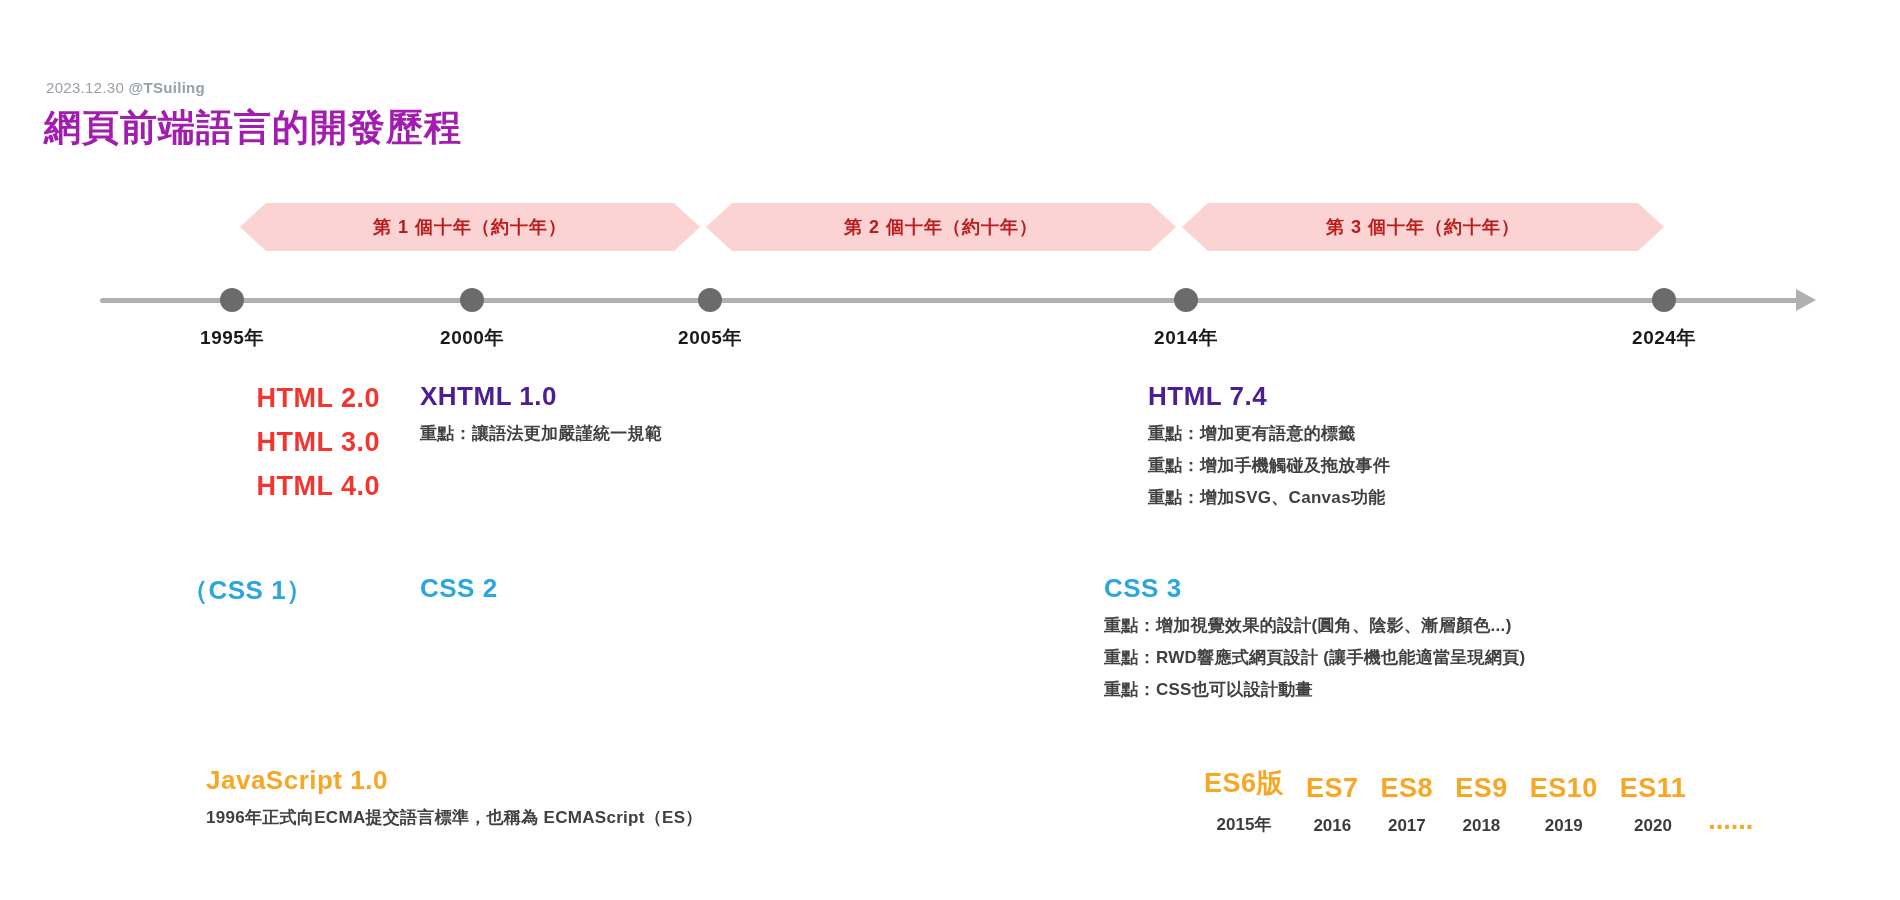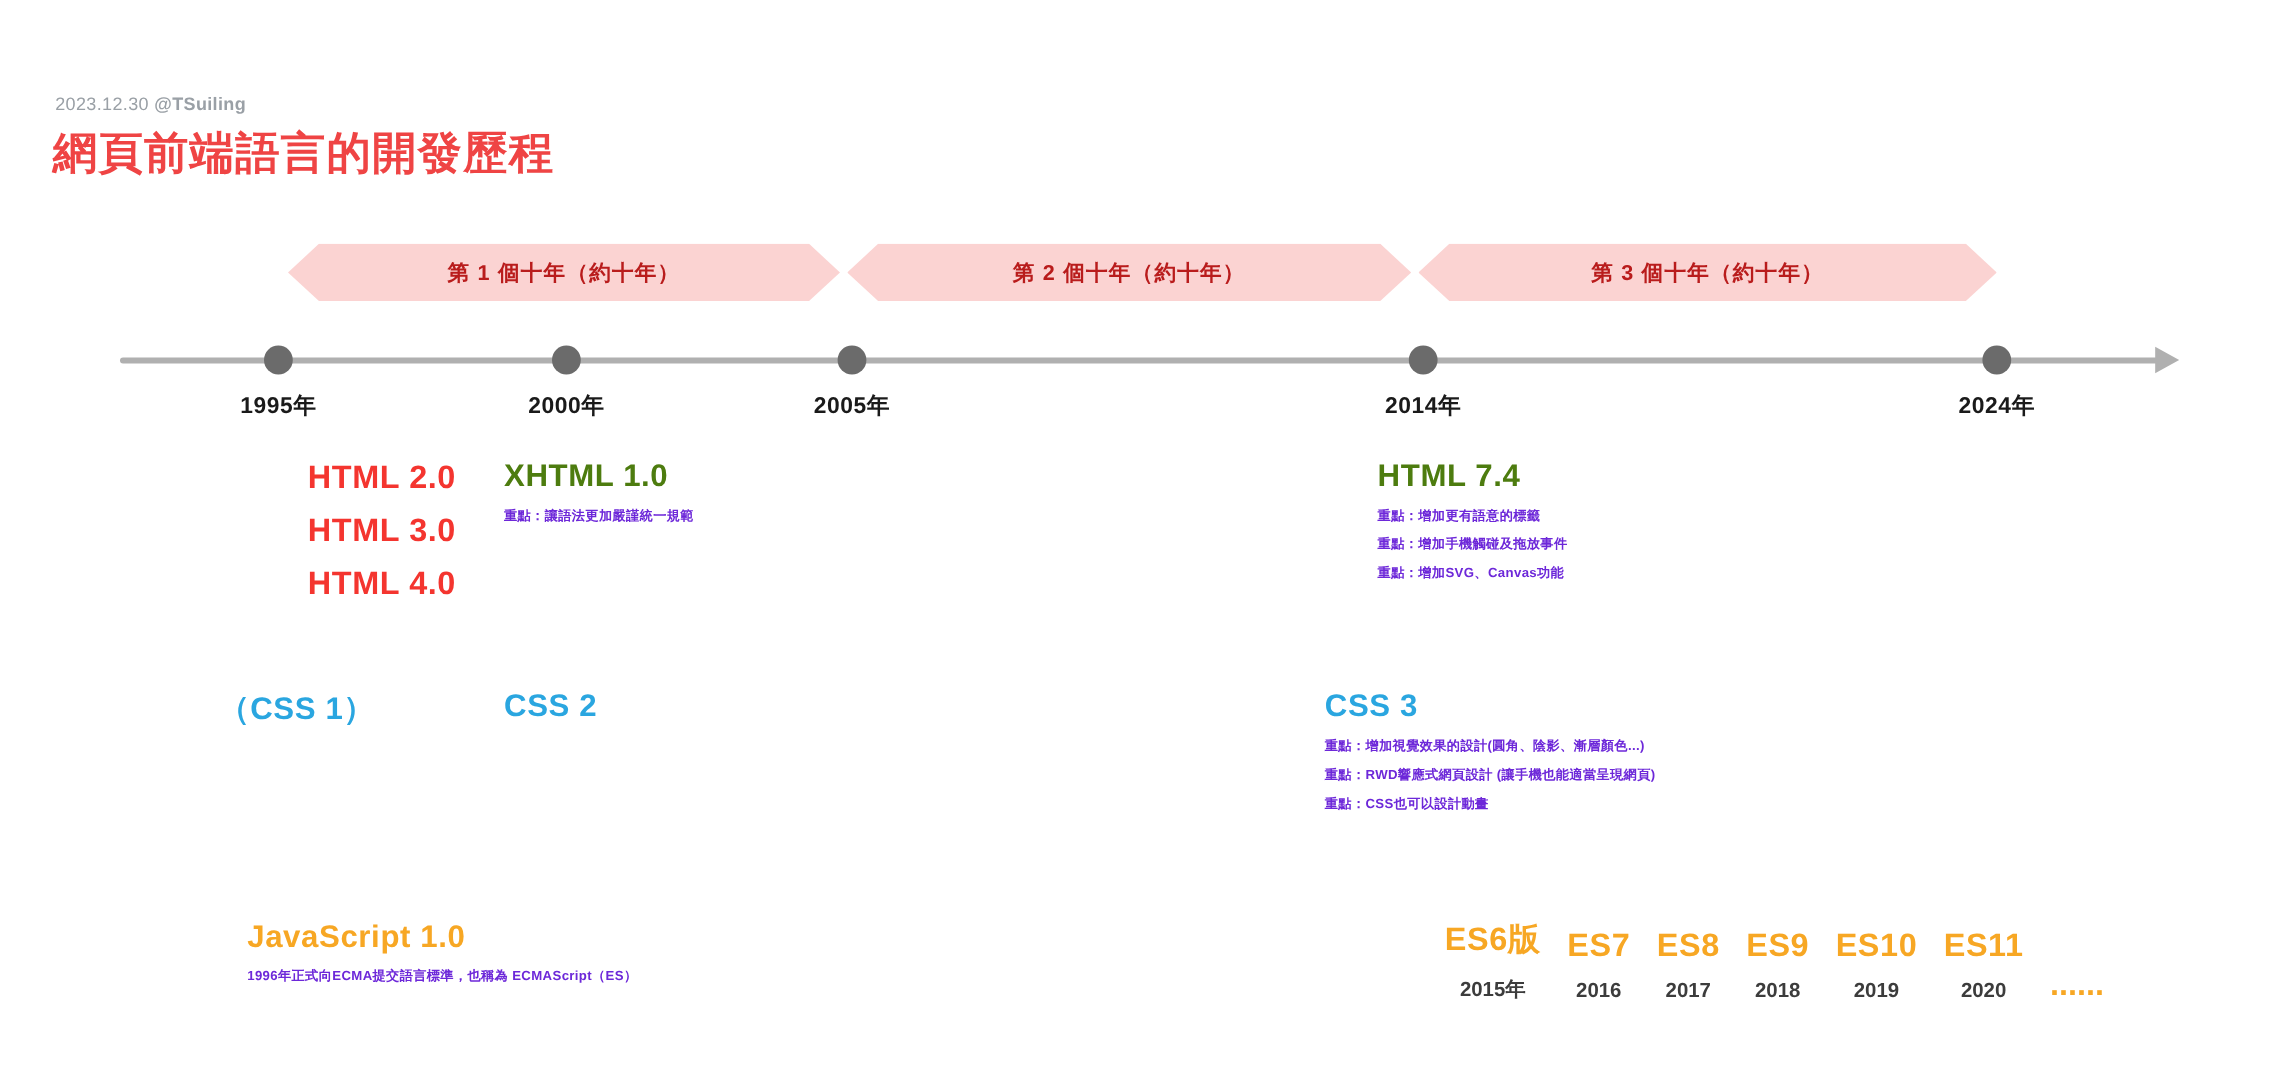--- a/index.html
+++ b/index.html
@@ -26,21 +26,21 @@
     color: #9aa0a6;
     letter-spacing: .3px;
     white-space: nowrap;
   }
   .meta .handle { font-weight: bold; color: #9aa0a6; }
   .title {
     position: absolute;
     left: 44px; top: 60px;
     font-size: 37px;
     font-weight: bold;
-    color: #ef4444;
+    color: #a21caf;
     letter-spacing: 1px;
     white-space: nowrap;
   }
 
   
   .decade {
     position: absolute;
     height: 48px;
     color: #b91c1c;
     font-size: 18px;
@@ -100,28 +100,28 @@
   
   .entry { position: absolute; }
   .entry h3 {
     margin: 0 0 10px 0;
     font-size: 26px;
     font-weight: bold;
     letter-spacing: .5px;
     white-space: nowrap;
   }
   .entry .line {
-    font-size: 11px;
-    font-weight: bold;
-    color: #6d28d9;
+    font-size: 17px;
+    font-weight: bold;
+    color: #404040;
     margin-bottom: 9px;
     white-space: nowrap;
     letter-spacing: .3px;
   }
-  .html-red { color: #4d7c0f; }
+  .html-red { color: #4c1d95; }
   .css-blue { color: #2aa6e0; }
   .js-orange { color: #f7a724; }
 
   .stack-right {
     position: absolute;
     text-align: right;
   }
   .stack-right .row {
     font-size: 27px;
     font-weight: bold;

